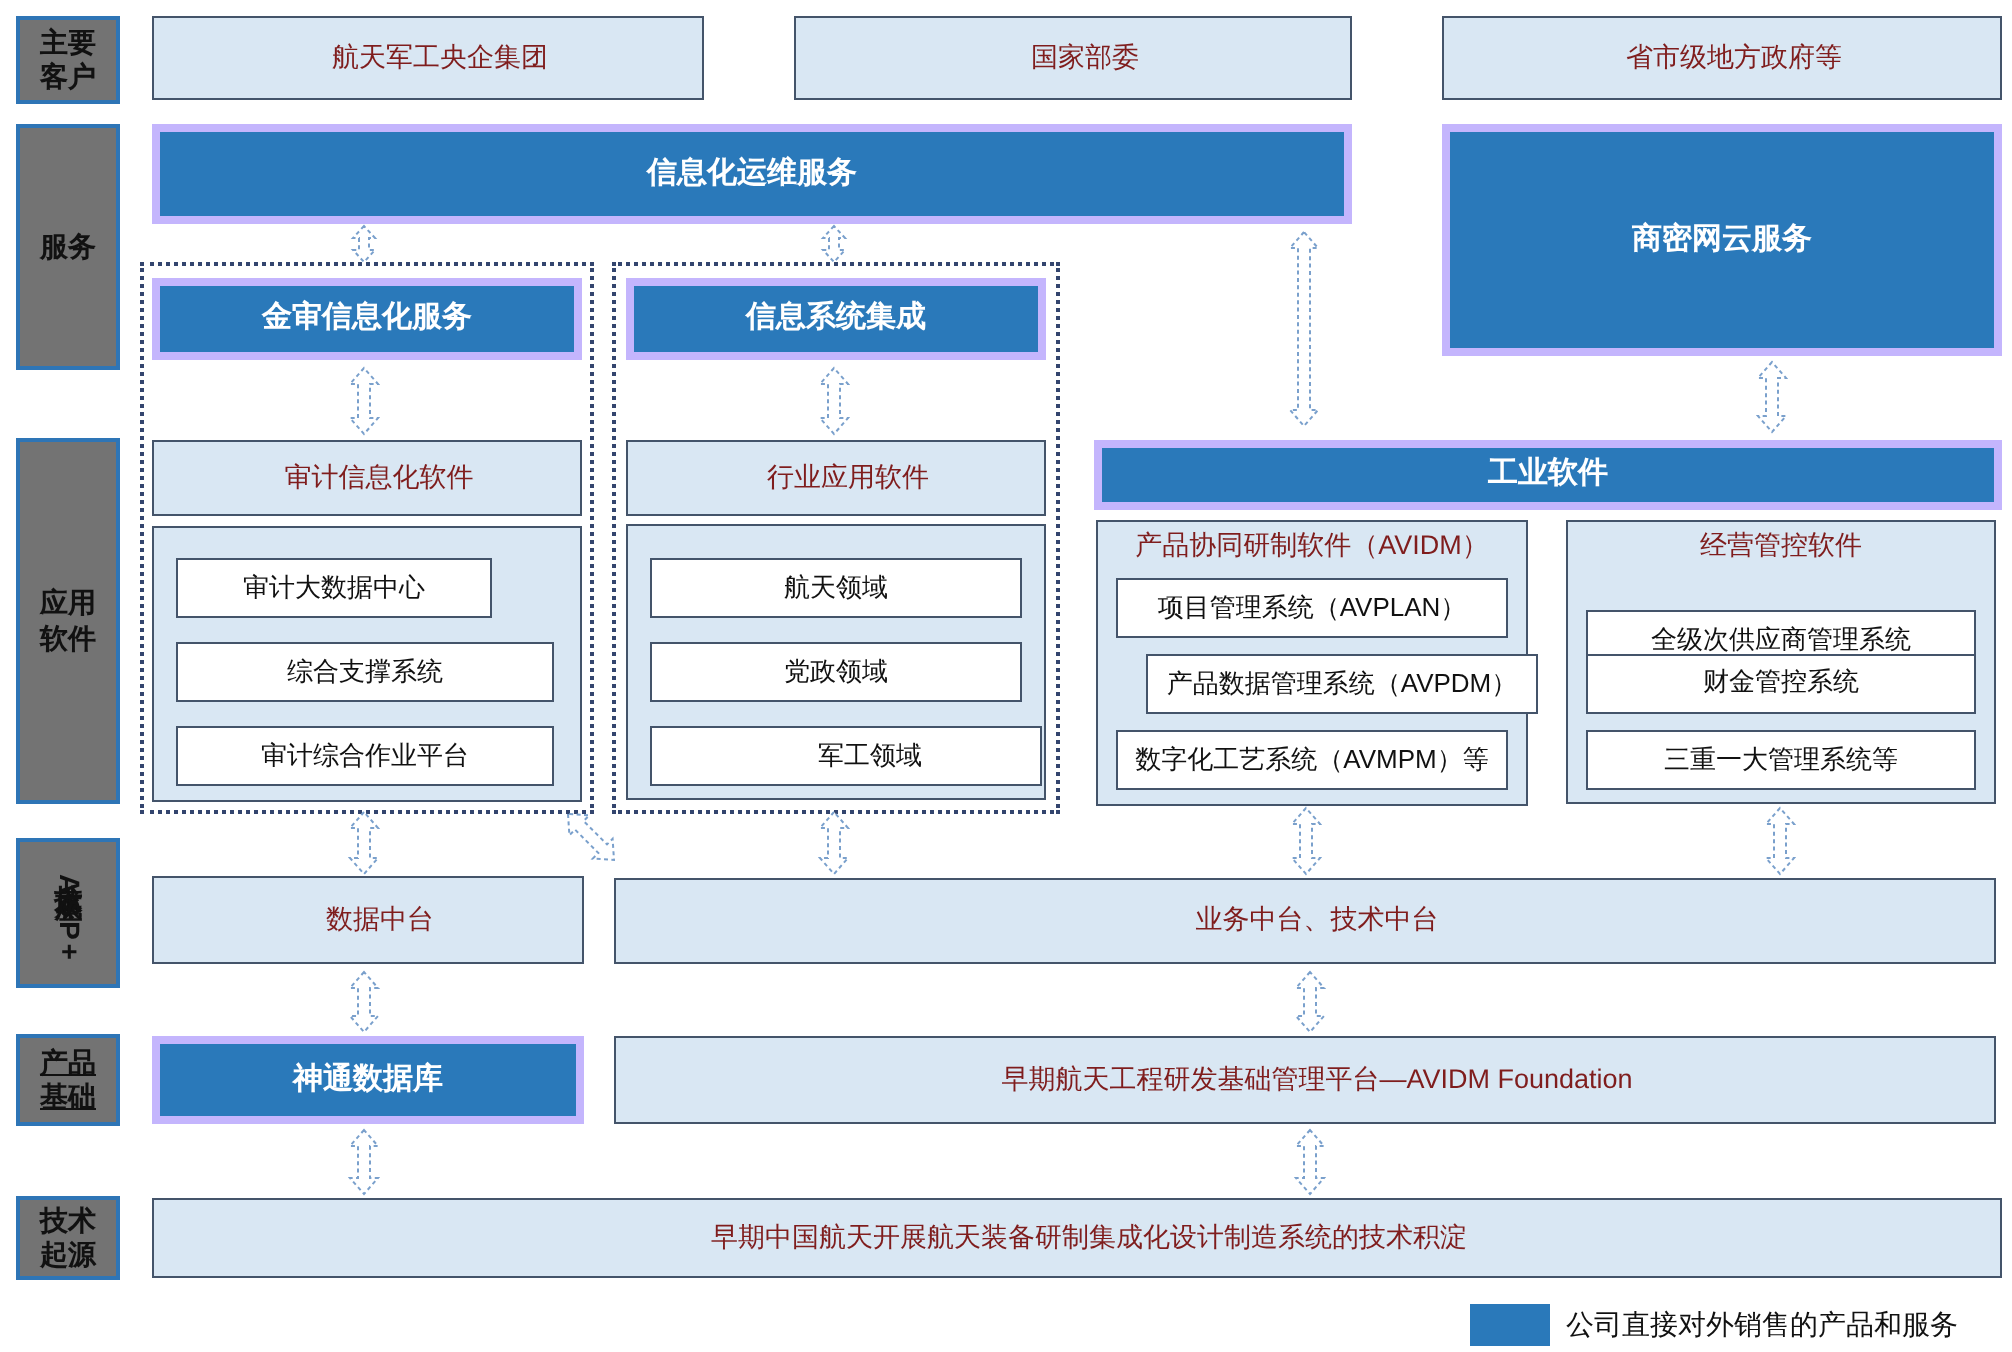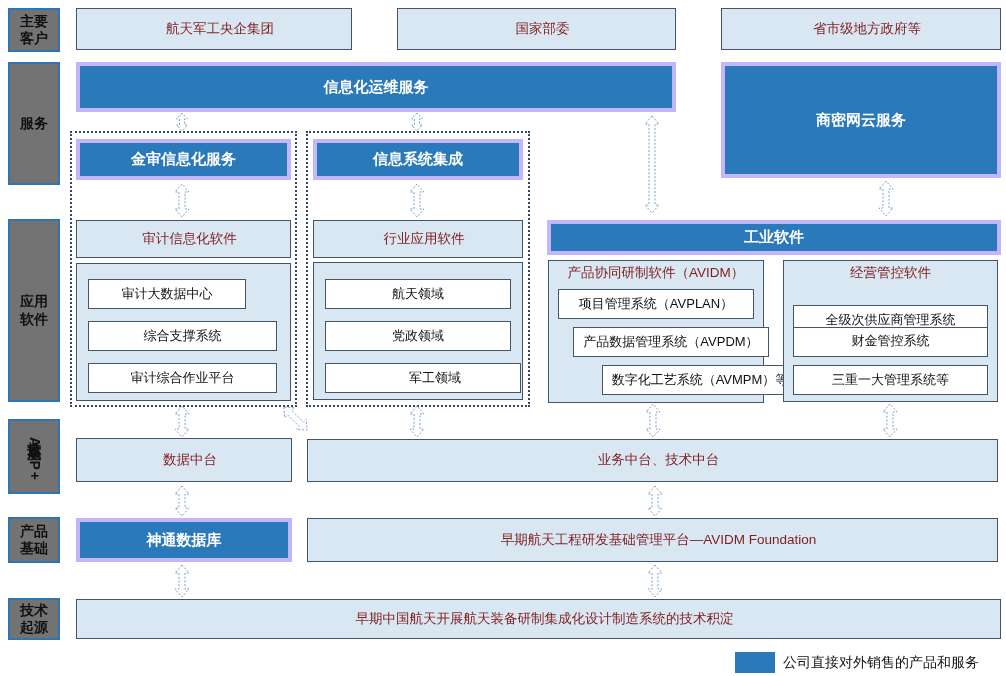--- a/index.html
+++ b/index.html
@@ -39,21 +39,21 @@
 客户</div>
   <div class="abs lbl" style="left:8px;top:62px;width:52px;height:123px;">服务</div>
   <div class="abs lbl" style="left:8px;top:219px;width:52px;height:183px;">应用
 软件</div>
   <div class="abs lbl" style="left:8px;top:419px;width:52px;height:75px;">
     <div class="vert">
       <span>技术底座</span>
       <span style="letter-spacing:2px;">ASP+</span>
     </div>
   </div>
-  <div class="abs lbl" style="left:8px;top:517px;width:52px;height:46px;">产品
+  <div class="abs lbl" style="left:8px;top:517px;width:52px;height:46px;text-decoration:underline;">产品
 基础</div>
   <div class="abs lbl" style="left:8px;top:598px;width:52px;height:42px;">技术
 起源</div>
 
   <div class="abs light" style="left:76px;top:8px;width:276px;height:42px;">航天军工央企集团</div>
   <div class="abs light" style="left:397px;top:8px;width:279px;height:42px;">国家部委</div>
   <div class="abs light" style="left:721px;top:8px;width:280px;height:42px;">省市级地方政府等</div>
 
   <div class="abs dark" style="left:76px;top:62px;width:600px;height:50px;">信息化运维服务</div>
   <div class="abs dark" style="left:721px;top:62px;width:280px;height:116px;">商密网云服务</div>
@@ -76,21 +76,21 @@
   <div class="abs white" style="left:325px;top:321px;width:186px;height:30px;">党政领域</div>
   <div class="abs white" style="left:325px;top:363px;width:196px;height:30px;padding-left:24px;">军工领域</div>
 
   <div class="abs dark" style="left:547px;top:220px;width:454px;height:35px;">工业软件</div>
 
   <div class="abs container-light" style="left:548px;top:260px;width:216px;height:143px;">
     <div class="subtitle">产品协同研制软件（AVIDM）</div>
   </div>
   <div class="abs white" style="left:558px;top:289px;width:196px;height:30px;">项目管理系统（AVPLAN）</div>
   <div class="abs white" style="left:558px;top:327px;width:196px;height:30px;margin-left:15px;">产品数据管理系统（AVPDM）</div>
-  <div class="abs white" style="left:558px;top:365px;width:196px;height:30px;margin-left:44px;">数字化工艺系统（AVMPM）等</div>
+  <div class="abs white" style="left:558px;top:365px;width:196px;height:30px;">数字化工艺系统（AVMPM）等</div>
 
   <div class="abs container-light" style="left:783px;top:260px;width:215px;height:142px;">
     <div class="subtitle">经营管控软件</div>
   </div>
   <div class="abs white" style="left:793px;top:289px;width:195px;height:30px;margin-top:16px;">全级次供应商管理系统</div>
   <div class="abs white" style="left:793px;top:327px;width:195px;height:30px;font-family:Liberation Mono, monospace;">财金管控系统</div>
   <div class="abs white" style="left:793px;top:365px;width:195px;height:30px;">三重一大管理系统等</div>
 
   <div class="abs light" style="left:76px;top:438px;width:216px;height:44px;">数据中台</div>
   <div class="abs light" style="left:307px;top:439px;width:691px;height:43px;">业务中台、技术中台</div>

